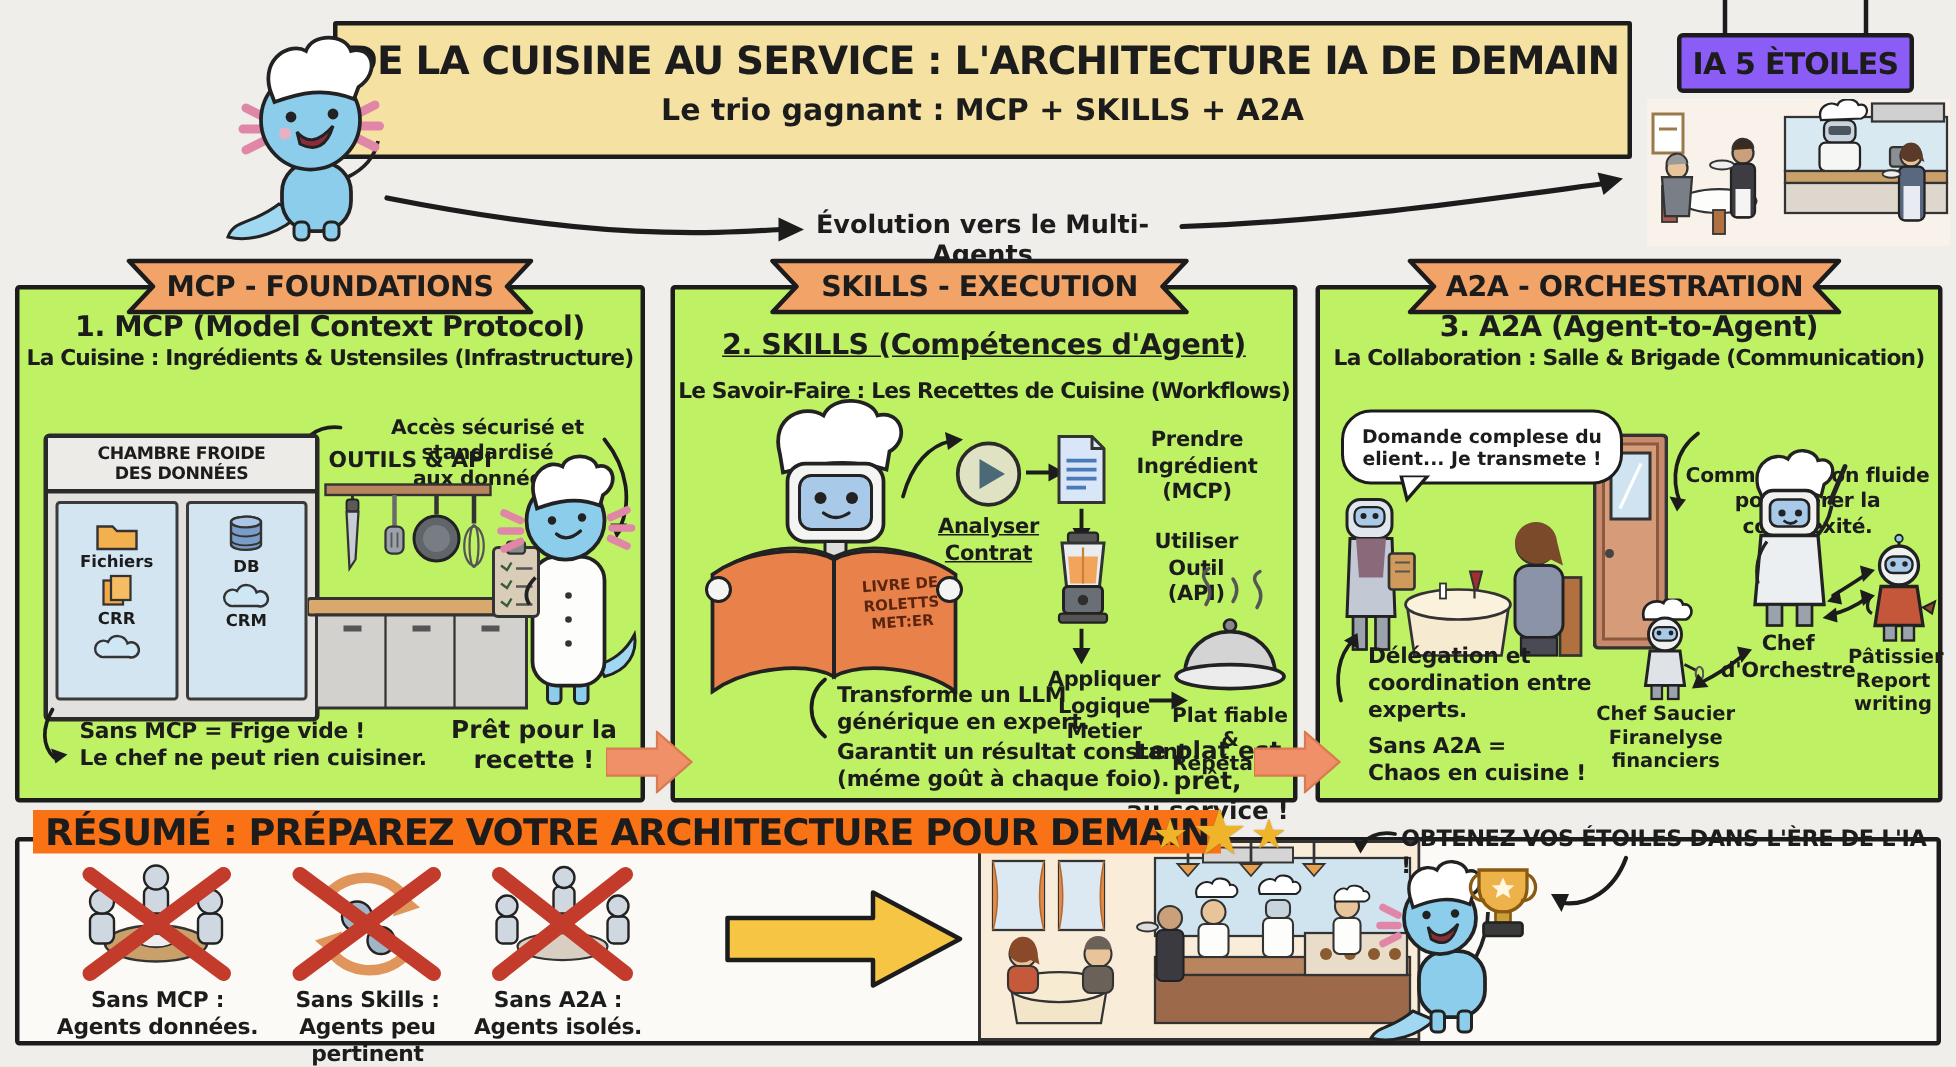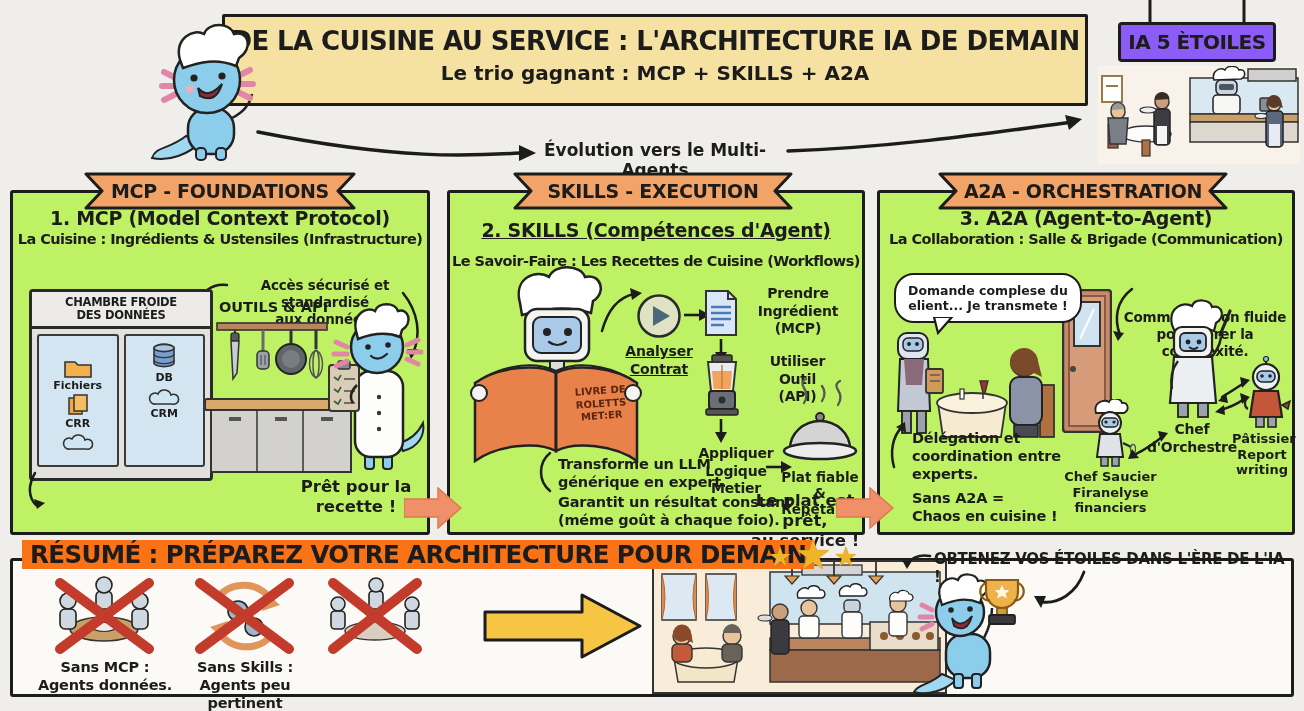--- a/index.html
+++ b/index.html
@@ -109,21 +109,21 @@
       <path d="M8,4 C24,24 26,46 18,64" fill="none" stroke="#1c1c1c" stroke-width="2.5" stroke-linecap="round"></path>
       <polygon points="12,60 23,60 16,70" fill="#1c1c1c"></polygon>
     </svg>
 
     <div class="abs" style="left:16px;top:96px;width:178px;height:186px;background:#e3e1dd;border:3px solid #2a2a2a;border-radius:4px;">
       <div style="height:34px;background:#edebe7;border-bottom:3px solid #2a2a2a;display:flex;align-items:center;justify-content:center;">
         <span class="ml c" style="font-weight:bold;font-size:11.5px;line-height:1.15;letter-spacing:-0.3px;">CHAMBRE FROIDE
 DES DONNÉES</span>
       </div>
       <div style="display:flex;gap:5px;padding:5px;height:133px;">
-        <div style="flex:1;background:#d3e5f0;border:2.5px solid #3a3a3a;border-radius:3px;display:flex;flex-direction:column;align-items:center;padding-top:21px;gap:1px;overflow:hidden;">
+        <div style="flex:1;background:#d3e5f0;border:2.5px solid #3a3a3a;border-radius:3px;display:flex;flex-direction:column;align-items:center;padding-top:10px;gap:1px;overflow:hidden;">
           <svg width="30" height="22" viewBox="0 0 30 22">
               <path d="M2,5 L12,5 L15,8 L28,8 L28,20 L2,20 Z" fill="#f2b14e" stroke="#333" stroke-width="1.6"></path>
             </svg>
           <div class="itemlabel">Fichiers</div>
           <svg width="24" height="24" viewBox="0 0 24 24">
               <rect x="3" y="5" width="13" height="16" fill="#f0a848" stroke="#333" stroke-width="1.5"></rect>
               <rect x="8" y="2" width="13" height="16" fill="#f6bc62" stroke="#333" stroke-width="1.5"></rect>
             </svg>
           <div class="itemlabel">CRR</div>
           <svg width="34" height="20" viewBox="0 0 34 20">
@@ -194,20 +194,22 @@
       <path d="M29,30 C25,13 40,5 48,10 C51,1 68,1 71,10 C82,7 86,22 75,29 L73,36 C58,30 44,33 31,38 Z" fill="#fff" stroke="#222" stroke-width="2.5"></path>
       <circle cx="41" cy="46" r="2.8" fill="#222"></circle>
         <circle cx="61" cy="44" r="2.8" fill="#222"></circle>
       <path d="M44,55 Q51,61 60,53" fill="none" stroke="#222" stroke-width="2.2" stroke-linecap="round"></path>
     </svg>
 
     <svg class="abs" style="left:12px;top:278px;" width="28" height="42" viewBox="0 0 28 42">
       <path d="M10,2 C3,14 3,26 11,34" fill="none" stroke="#1c1c1c" stroke-width="2.5" stroke-linecap="round"></path>
       <polygon points="9,28 12,38 20,32" fill="#1c1c1c"></polygon>
     </svg>
+    <div class="abs ml note-lg" style="left:40px;top:286px;">Sans MCP = Frige vide !
+Le chef ne peut rien cuisiner.</div>
     <div class="abs ml trans" style="left:284px;top:284px;width:118px;">Prêt pour la
 recette !</div>
   </div>
 
   <div class="panel" style="left:447px;top:190px;width:412px;height:339px;">
     <div class="ptitle" style="margin-top:26px;text-decoration:underline;">2. SKILLS (Compétences d'Agent)</div>
     <div class="psub" style="margin-top:12px;">Le Savoir-Faire : Les Recettes de Cuisine (Workflows)</div>
 
     <svg class="abs" style="left:15px;top:70px;" width="182" height="200" viewBox="0 0 182 200">
       <path d="M55,40 C48,14 72,6 84,14 C90,0 116,2 120,14 C136,10 142,30 128,38 L126,50 C100,42 80,46 57,52 Z" fill="#fff" stroke="#222" stroke-width="2.5"></path>
@@ -494,20 +496,22 @@
     <ellipse cx="50" cy="56" rx="30" ry="9" fill="#d8cfc2" stroke="#333" stroke-width="1.5"></ellipse>
     <rect x="6" y="36" width="14" height="18" rx="4" fill="#cfd8e0" stroke="#222" stroke-width="1.6"></rect>
     <circle cx="13" cy="29" r="7" fill="#cfd8e0" stroke="#222" stroke-width="1.6"></circle>
     <rect x="44" y="16" width="14" height="18" rx="4" fill="#cfd8e0" stroke="#222" stroke-width="1.6"></rect>
     <circle cx="51" cy="10" r="7" fill="#cfd8e0" stroke="#222" stroke-width="1.6"></circle>
     <rect x="80" y="36" width="14" height="18" rx="4" fill="#cfd8e0" stroke="#222" stroke-width="1.6"></rect>
     <circle cx="87" cy="29" r="7" fill="#cfd8e0" stroke="#222" stroke-width="1.6"></circle>
     <line x1="8" y1="8" x2="92" y2="74" stroke="#c23b2b" stroke-width="10" stroke-linecap="round"></line>
     <line x1="92" y1="8" x2="8" y2="74" stroke="#c23b2b" stroke-width="10" stroke-linecap="round"></line>
   </svg>
+  <div class="abs ml c note-lg" style="left:302px;top:658px;width:140px;z-index:2;">Sans A2A :
+Agents isolés.</div>
 
   <svg class="abs" style="left:482px;top:592px;z-index:2;" width="162" height="68" viewBox="0 0 162 68">
     <polygon points="3,20 100,20 100,3 158,34 100,65 100,48 3,48" fill="#f6c544" stroke="#1c1c1c" stroke-width="3" stroke-linejoin="round"></polygon>
   </svg>
 
   <svg class="abs" style="left:652px;top:560px;z-index:2;" width="295" height="134" viewBox="0 0 295 134">
     <rect x="1" y="1" width="293" height="132" fill="#f9ecd8" stroke="#333" stroke-width="2"></rect>
     <rect x="118" y="12" width="170" height="52" fill="#cfe4ef" stroke="#333" stroke-width="1.5"></rect>
     <rect x="150" y="5" width="60" height="10" fill="#d5d5d5" stroke="#333" stroke-width="1.3"></rect>
     <line x1="140" y1="1" x2="140" y2="16" stroke="#333" stroke-width="1.8"></line>

